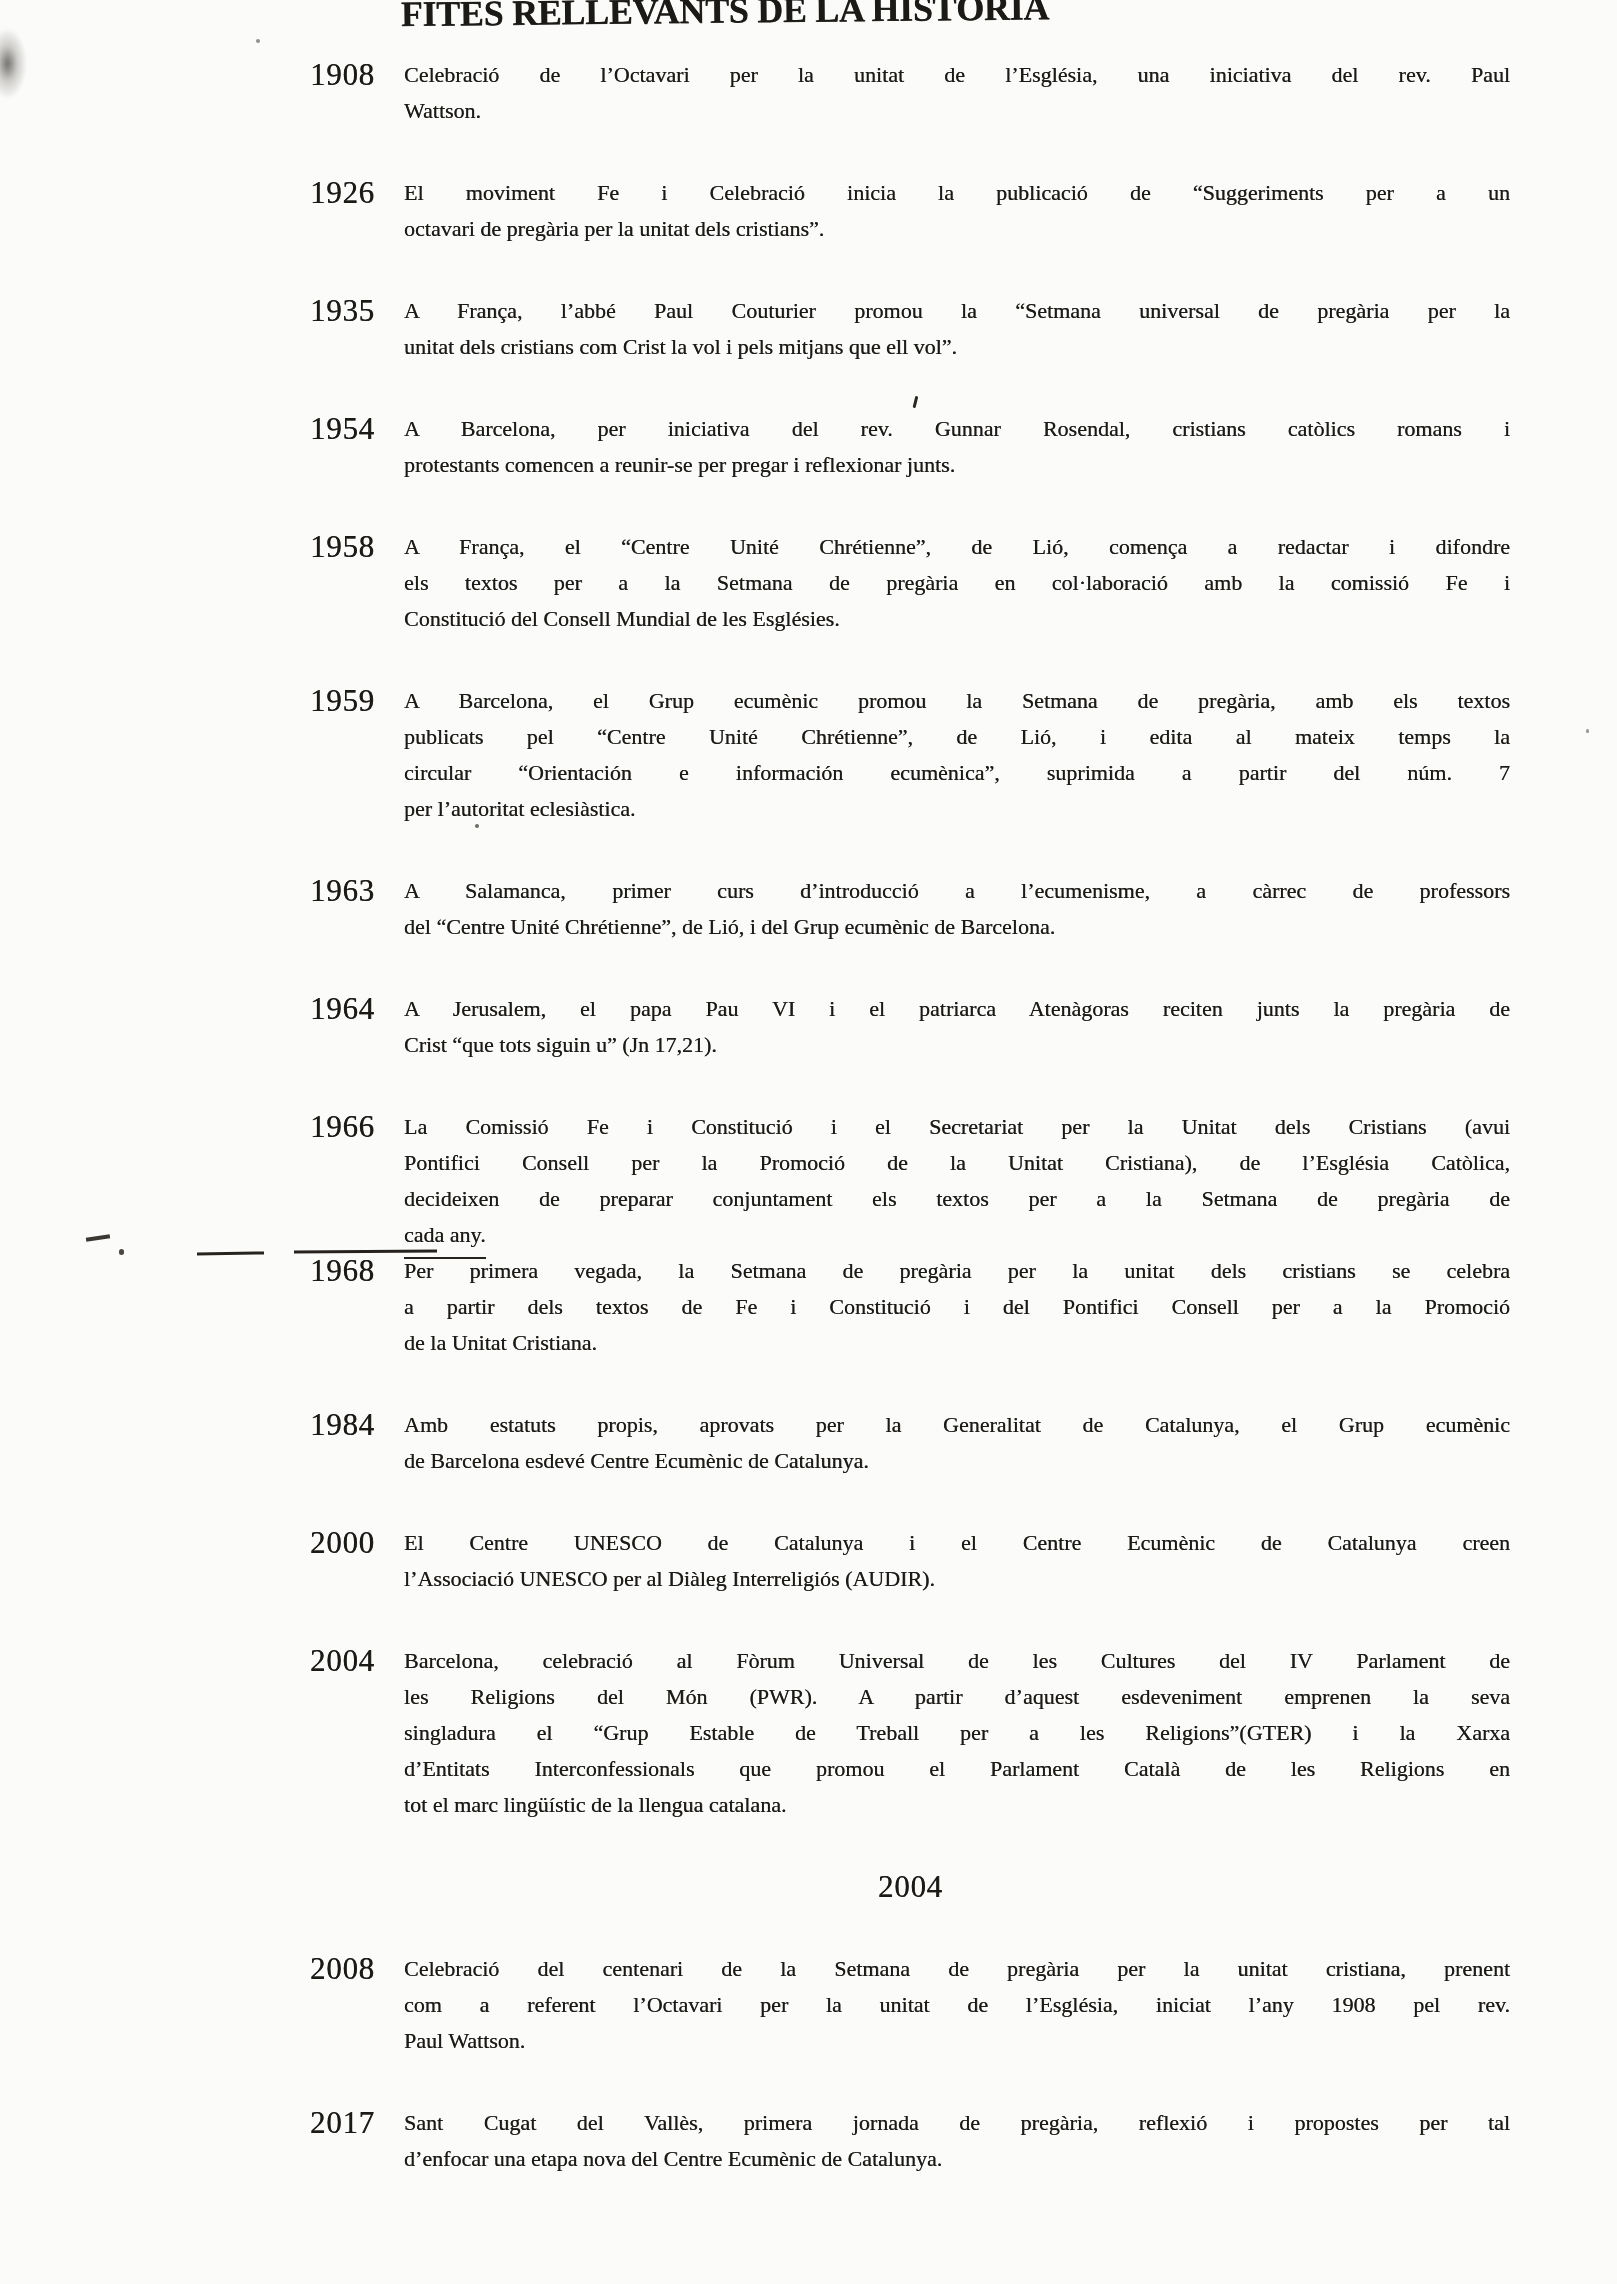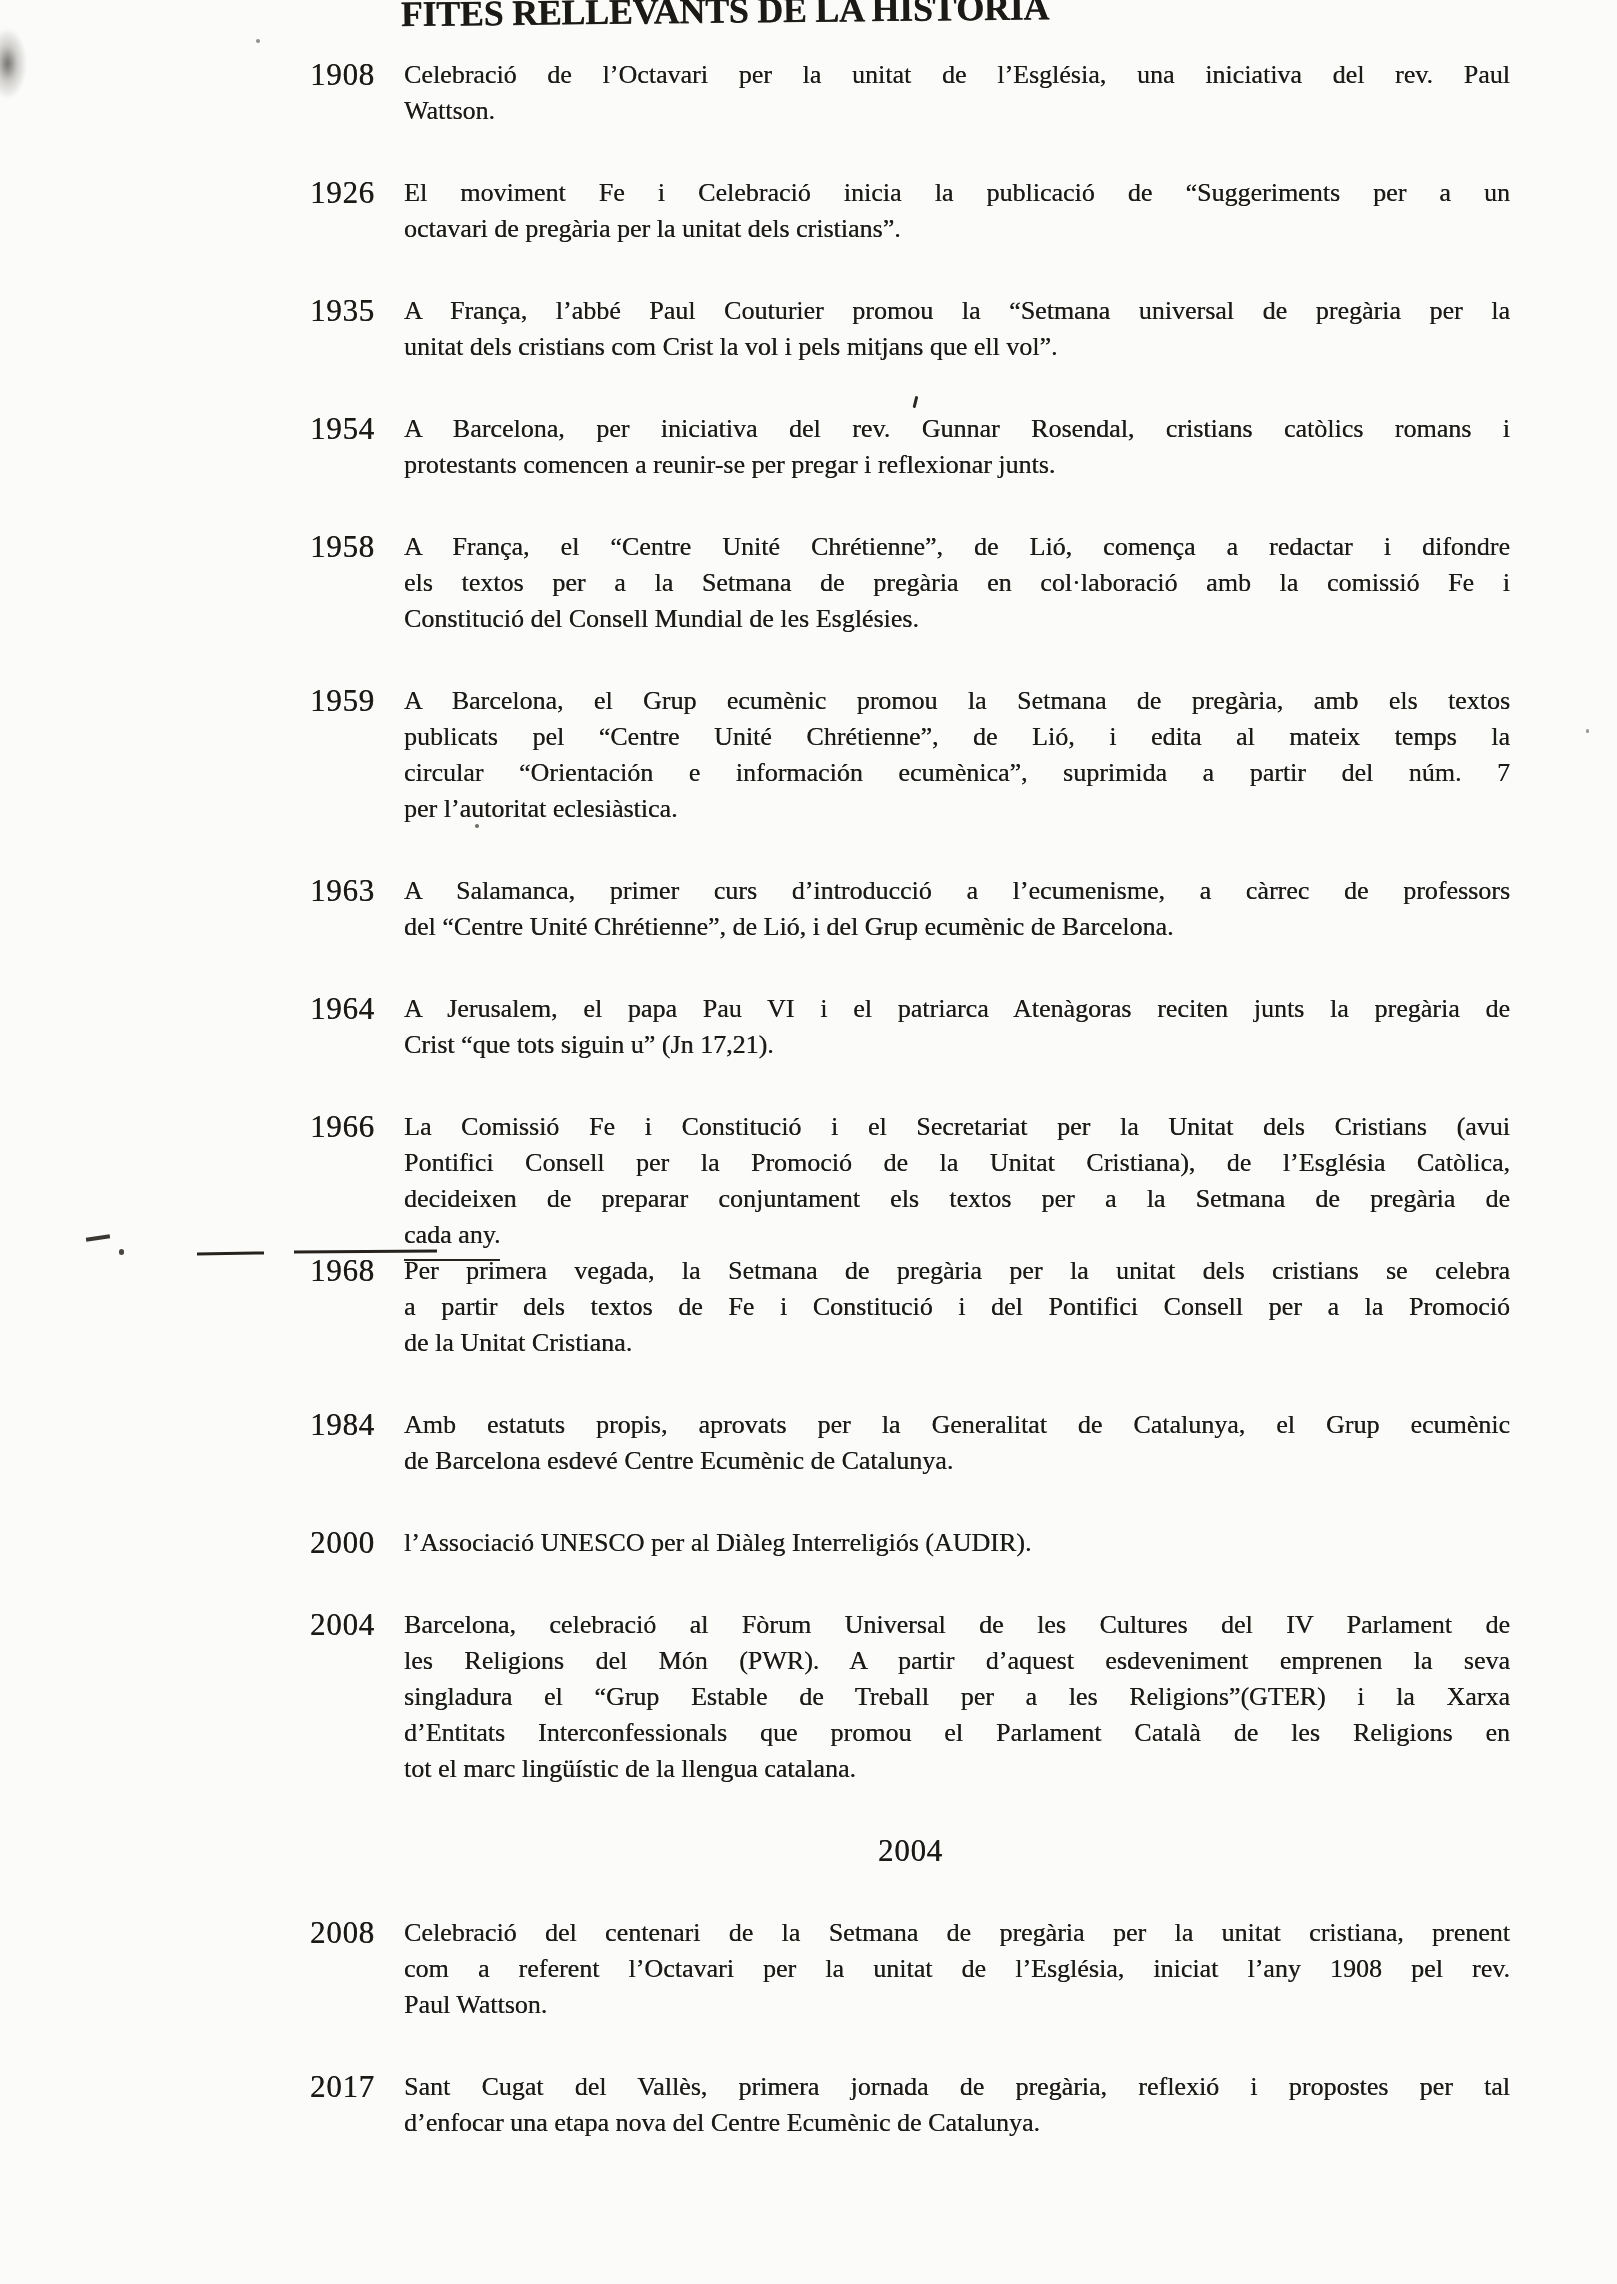--- a/index.html
+++ b/index.html
@@ -34,21 +34,21 @@
     width:64px;
     flex-shrink:0;
     font-size:31px;
     line-height:36px;
     letter-spacing:0.7px;
     text-shadow:0.3px 0.3px 0.5px rgba(20,18,15,0.85);
   }
   .text{
     margin-left:30px;
     width:1106px;
-    font-size:26px;
+    font-size:22px;
     line-height:36px;
     text-shadow:0.3px 0.3px 0.4px rgba(20,18,15,0.75);
   }
   .line{
     text-align:justify;
     text-align-last:justify;
     height:36px;
     white-space:normal;
   }
   .line.last{
@@ -178,20 +178,21 @@
       <div class="year">1984</div>
       <div class="text">
         <div class="line j">Amb estatuts propis, aprovats per la Generalitat de Catalunya, el Grup ecumènic</div>
         <div class="line last">de Barcelona esdevé Centre Ecumènic de Catalunya.</div>
       </div>
     </div>
 
     <div class="entry">
       <div class="year">2000</div>
       <div class="text">
+        <div class="line j">El Centre UNESCO de Catalunya i el Centre Ecumènic de Catalunya creen</div>
         <div class="line last">l’Associació UNESCO per al Diàleg Interreligiós (AUDIR).</div>
       </div>
     </div>
 
     <div class="entry">
       <div class="year">2004</div>
       <div class="text">
         <div class="line j">Barcelona, celebració al Fòrum Universal de les Cultures del IV Parlament de</div>
         <div class="line j">les Religions del Món (PWR). A partir d’aquest esdeveniment emprenen la seva</div>
         <div class="line j">singladura el “Grup Estable de Treball per a les Religions”(GTER) i la Xarxa</div>

